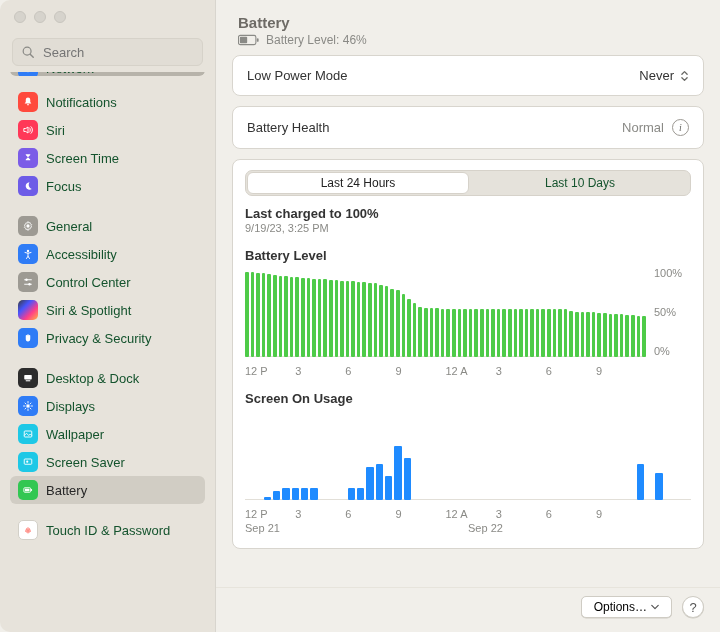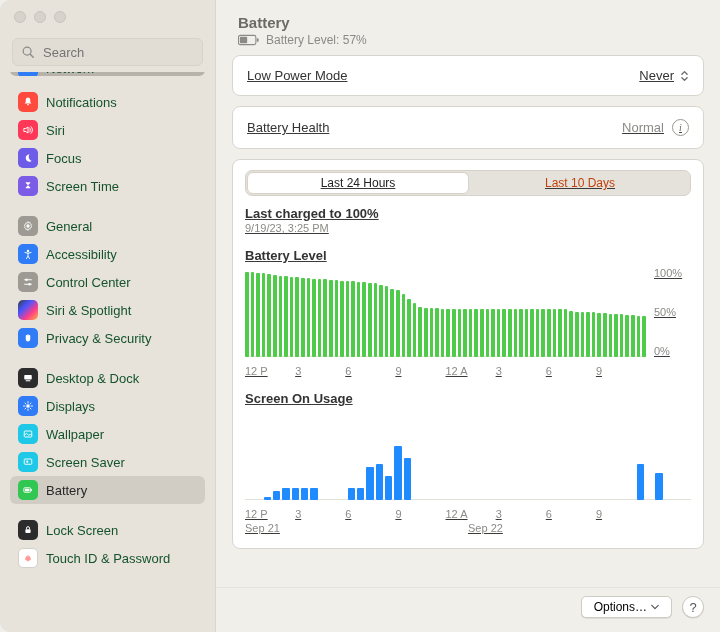--- a/index.html
+++ b/index.html
@@ -80,21 +80,21 @@
   .ic-lock   {background:#2c2c2c;}
   .ic-touch  {background:#ffffff;border:1px solid #d3d0c8;}
   .ic-touch svg{color:#ff4a3d;}
 
   
   .main{flex:1;display:flex;flex-direction:column;height:100%;}
   .hdr{padding:14px 22px 8px;}
   .hdr h1{margin:0;font-size:15px;font-weight:700;color:#6e6b66;}
   .hdr .sub{display:flex;align-items:center;gap:6px;margin-top:2px;color:var(--muted);font-size:12px;}
   .hdr .sub svg{width:22px;height:12px;}
-  .content{flex:1;overflow:auto;padding:0 16px 6px;text-decoration:underline;}
+  .content{flex:1;overflow:auto;padding:0 16px 6px;}
 
   .row-card{
     background:var(--card);border:1px solid var(--line);border-radius:8px;
     padding:12px 14px;display:flex;align-items:center;justify-content:space-between;
     margin-bottom:10px;
   }
   .row-card .left{font-size:13px;color:#333;}
   .val{display:flex;align-items:center;gap:8px;color:var(--muted);}
   .sel-pill{
     display:flex;align-items:center;gap:6px;color:#333;
@@ -107,21 +107,21 @@
 
   .charts-card{
     background:var(--card);border:1px solid var(--line);border-radius:8px;
     padding:10px 12px 14px;margin-bottom:10px;
   }
   .seg{
     display:flex;height:26px;background:var(--seg-bg);border:1px solid var(--seg-border);
     border-radius:7px;overflow:hidden;margin-bottom:10px;
   }
   .seg button{
-    flex:1;border:0;background:transparent;font-size:12px;color:#c2410c;cursor:pointer;
+    flex:1;border:0;background:transparent;font-size:12px;color:#14532d;cursor:pointer;
   }
   .seg button.active{background:#fff;border:1px solid var(--seg-border);border-radius:6px;margin:1px;font-weight:500;color:#222;}
 
   .charged{font-size:13px;color:#333;font-weight:600;}
   .charged-sub{font-size:11px;color:var(--muted);margin:1px 0 14px;}
 
   .chart-block{margin-bottom:14px;}
   .chart-title{font-size:13px;font-weight:700;color:#333;margin:0 0 4px;}
   .chart-wrap{display:flex;}
   .plot{flex:1;position:relative;height:90px;}
@@ -196,34 +196,34 @@
       </div>
       <div class="item">
         <span class="icon ic-sound">
             <svg viewBox="0 0 16 16">
               <path d="M3 6h2l3-2v8l-3-2H3zM10 5c1.5 1 1.5 5 0 6M12 3.5c2.5 2 2.5 7 0 9" fill="none" stroke="#fff" stroke-width="1.3" stroke-linecap="round"></path>
             </svg>
           </span>
         <span class="lbl">Siri</span>
       </div>
       <div class="item">
+        <span class="icon ic-scrtime">
+            <svg viewBox="0 0 16 16">
+              <path d="M5 3h6v1l-3 3 3 3v1H5v-1l3-3-3-3z" fill="#fff"></path>
+            </svg>
+          </span>
+        <span class="lbl">Screen Time</span>
+      </div>
+      <div class="item">
         <span class="icon ic-focus">
             <svg viewBox="0 0 16 16">
               <path d="M10 3a5 5 0 1 0 3 9 6 6 0 0 1-3-9z" fill="#fff"></path>
             </svg>
           </span>
         <span class="lbl">Focus</span>
-      </div>
-      <div class="item">
-        <span class="icon ic-scrtime">
-            <svg viewBox="0 0 16 16">
-              <path d="M5 3h6v1l-3 3 3 3v1H5v-1l3-3-3-3z" fill="#fff"></path>
-            </svg>
-          </span>
-        <span class="lbl">Screen Time</span>
       </div>
       <div class="group-gap"></div>
 
       <div class="item">
         <span class="icon ic-general">
             <svg viewBox="0 0 16 16">
               <circle cx="8" cy="8" r="2.2" fill="#fff"></circle>
               <path d="M8 2l.8 1.8 2-.4.4 2 1.8.8-1.2 1.6 1.2 1.6-1.8.8-.4 2-2-.4L8 14l-.8-1.8-2 .4-.4-2-1.8-.8 1.2-1.6L3 6.6l1.8-.8.4-2 2 .4z" fill="none" stroke="#fff" stroke-width="1"></path>
             </svg>
           </span>
@@ -313,50 +313,41 @@
               <rect x="2.5" y="5" width="9" height="6" rx="1.2" fill="none" stroke="#fff" stroke-width="1.2"></rect>
               <rect x="12" y="6.8" width="1.4" height="2.4" fill="#fff"></rect>
               <rect x="4" y="6.3" width="6" height="3.4" fill="#fff"></rect>
             </svg>
           </span>
         <span class="lbl">Battery</span>
       </div>
       <div class="group-gap"></div>
 
       <div class="item">
-        <span class="icon ic-lock">
-            <svg viewBox="0 0 16 16">
-              <rect x="4.5" y="7" width="7" height="5" rx="1" fill="#fff"></rect>
-              <path d="M6 7V5.5a2 2 0 1 1 4 0V7" fill="none" stroke="#fff" stroke-width="1.3"></path>
-            </svg>
-          </span>
-        <span class="lbl">Lock Screen</span>
-      </div>
-      <div class="item">
         <span class="icon ic-touch">
             <svg viewBox="0 0 16 16">
               <path d="M5 10c0-3 2-5 3-5s3 2 3 5M6.5 11c0-2.5 1-4 1.5-4s1.5 1.5 1.5 4M8 12c0-2 0-3 0-3" fill="none" stroke="#ff4a3d" stroke-width="1" stroke-linecap="round"></path>
             </svg>
           </span>
         <span class="lbl">Touch ID &amp; Password</span>
       </div>
     </div>
   </div>
 </aside>
 
 <main class="main">
   <div class="hdr">
     <h1>Battery</h1>
     <div class="sub">
       <svg viewBox="0 0 24 12">
           <rect x="0.5" y="1" width="19" height="10" rx="2" fill="none" stroke="#8a8a86" stroke-width="1.2"></rect>
           <rect x="20.5" y="4" width="2" height="4" rx="1" fill="#8a8a86"></rect>
           <rect x="2" y="2.5" width="8" height="7" rx="1" fill="#8a8a86"></rect>
         </svg>
-      <span>Battery Level: 57%</span>
+      <span>Battery Level: 46%</span>
     </div>
   </div>
 
   <div class="content">
 
     <div class="row-card">
       <span class="left">Low Power Mode</span>
       <div class="sel-pill">
         <span>Never</span>
         <svg viewBox="0 0 10 16">

